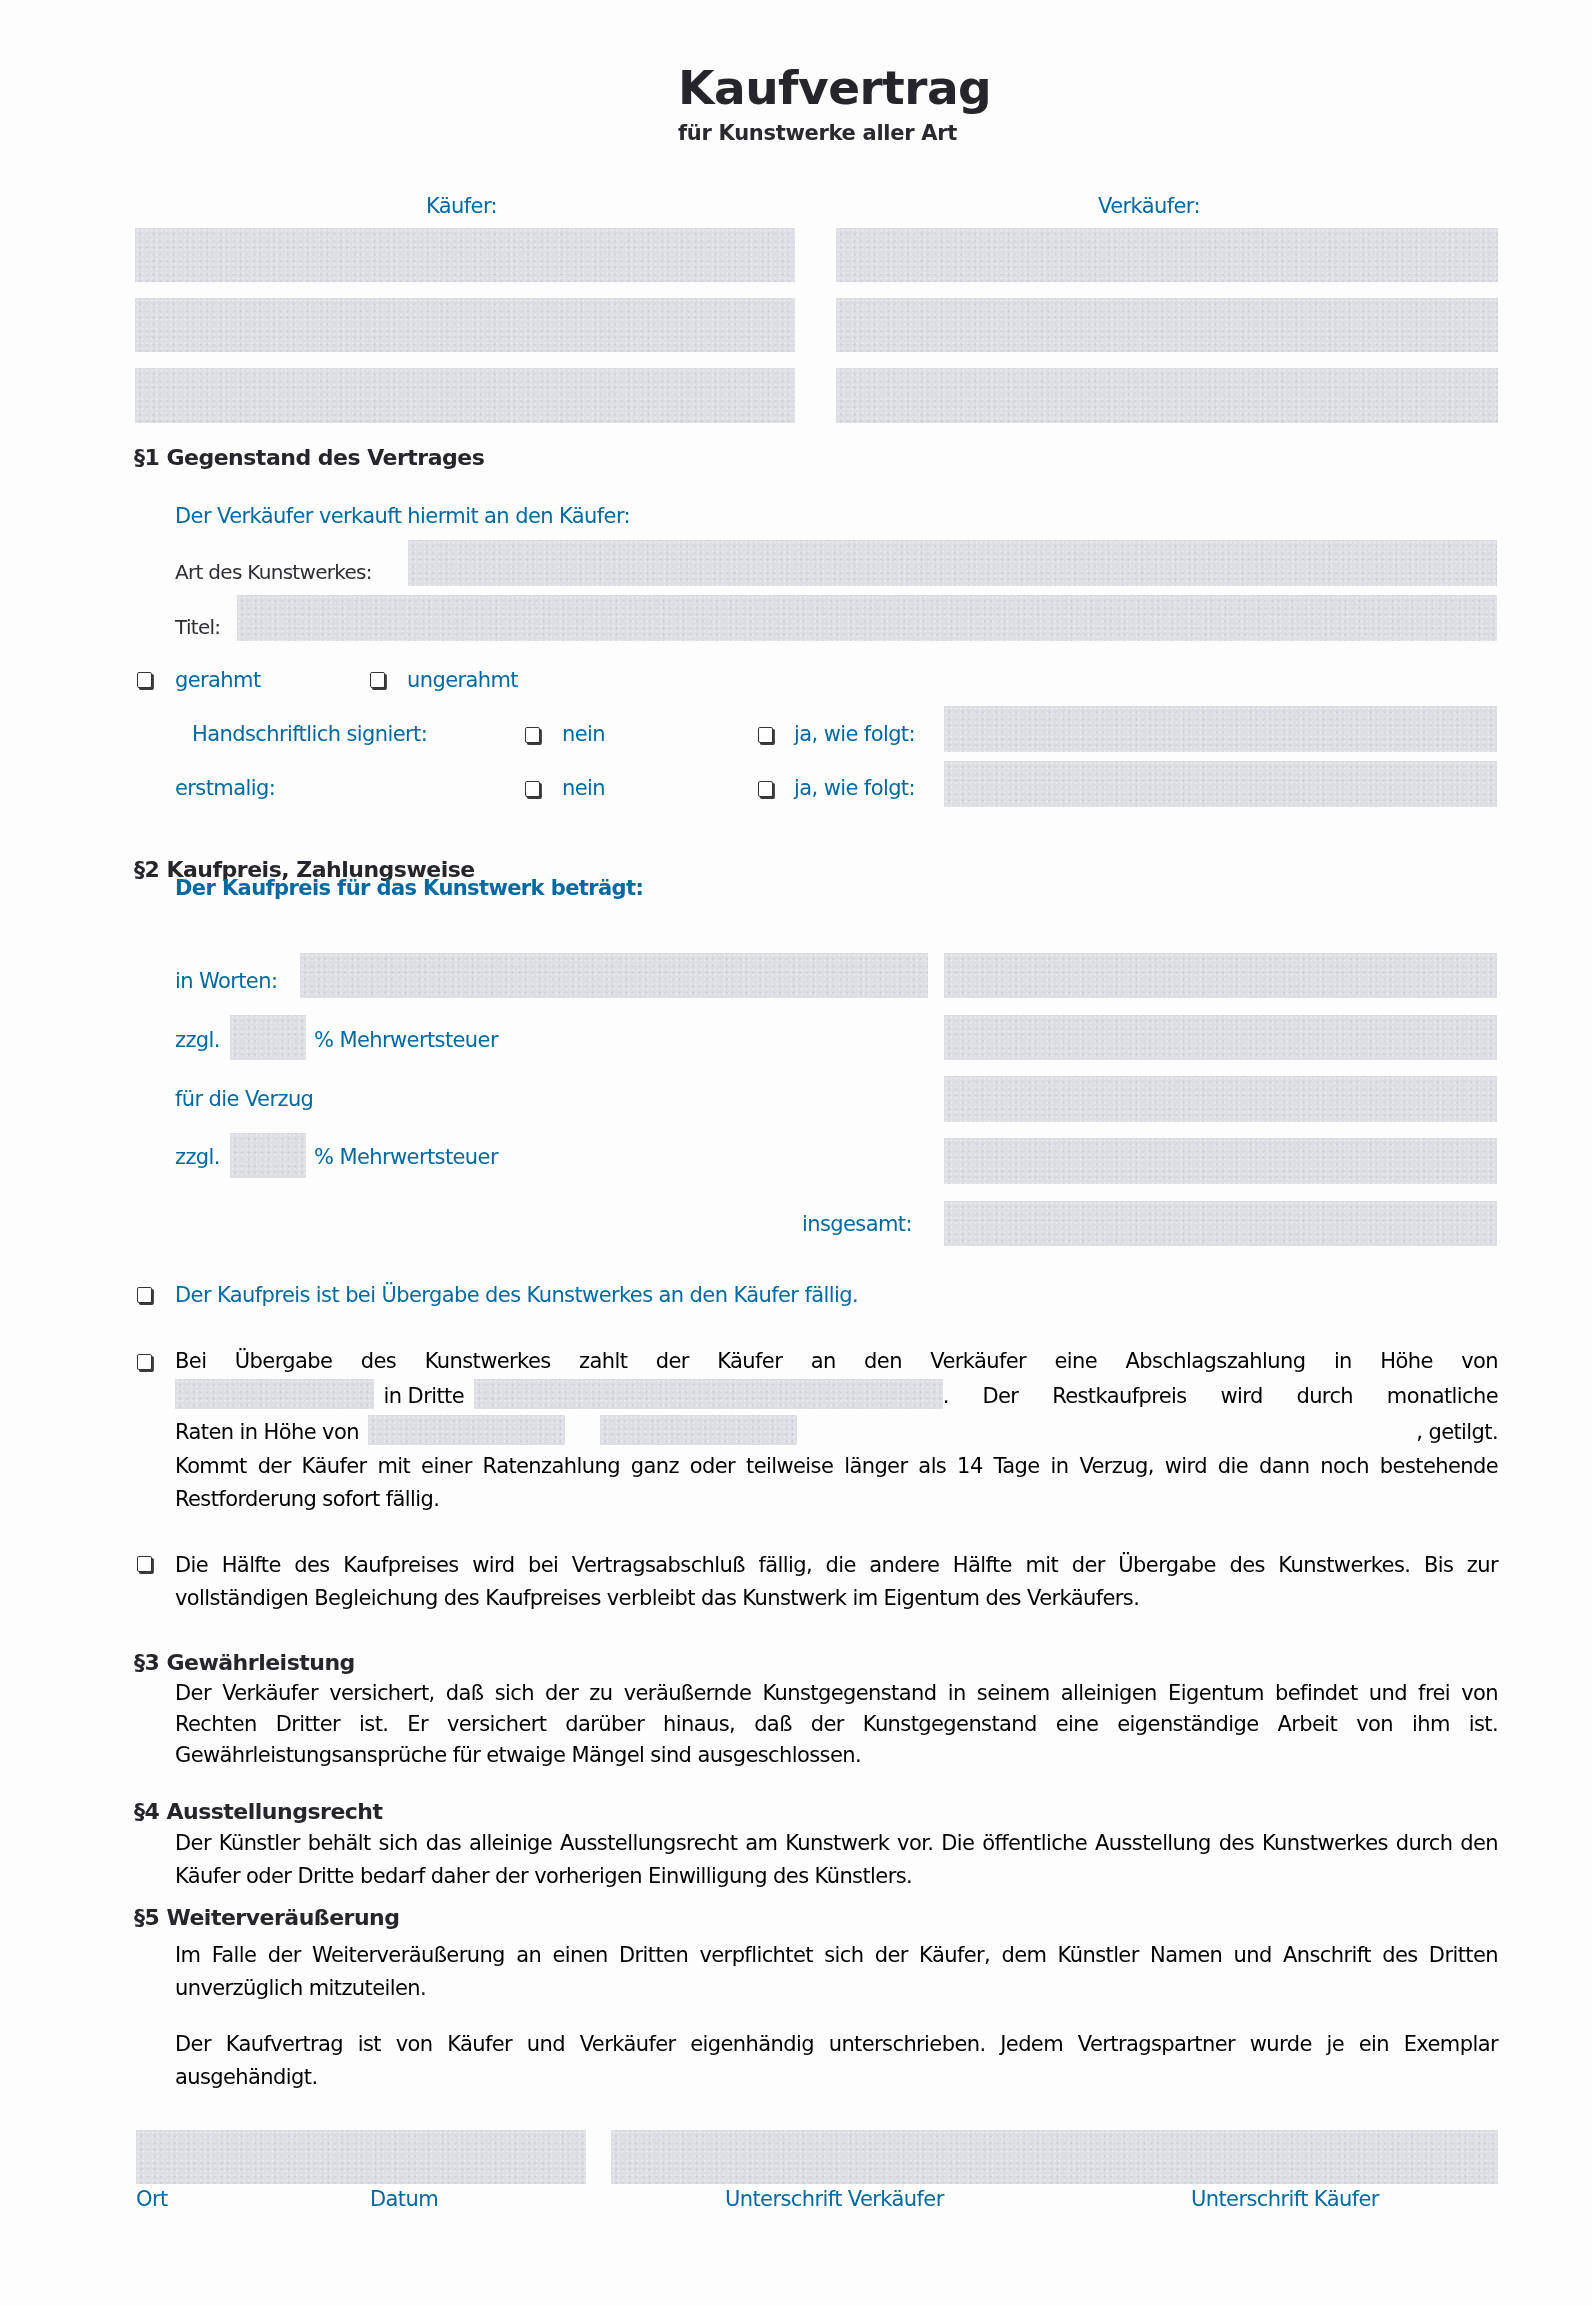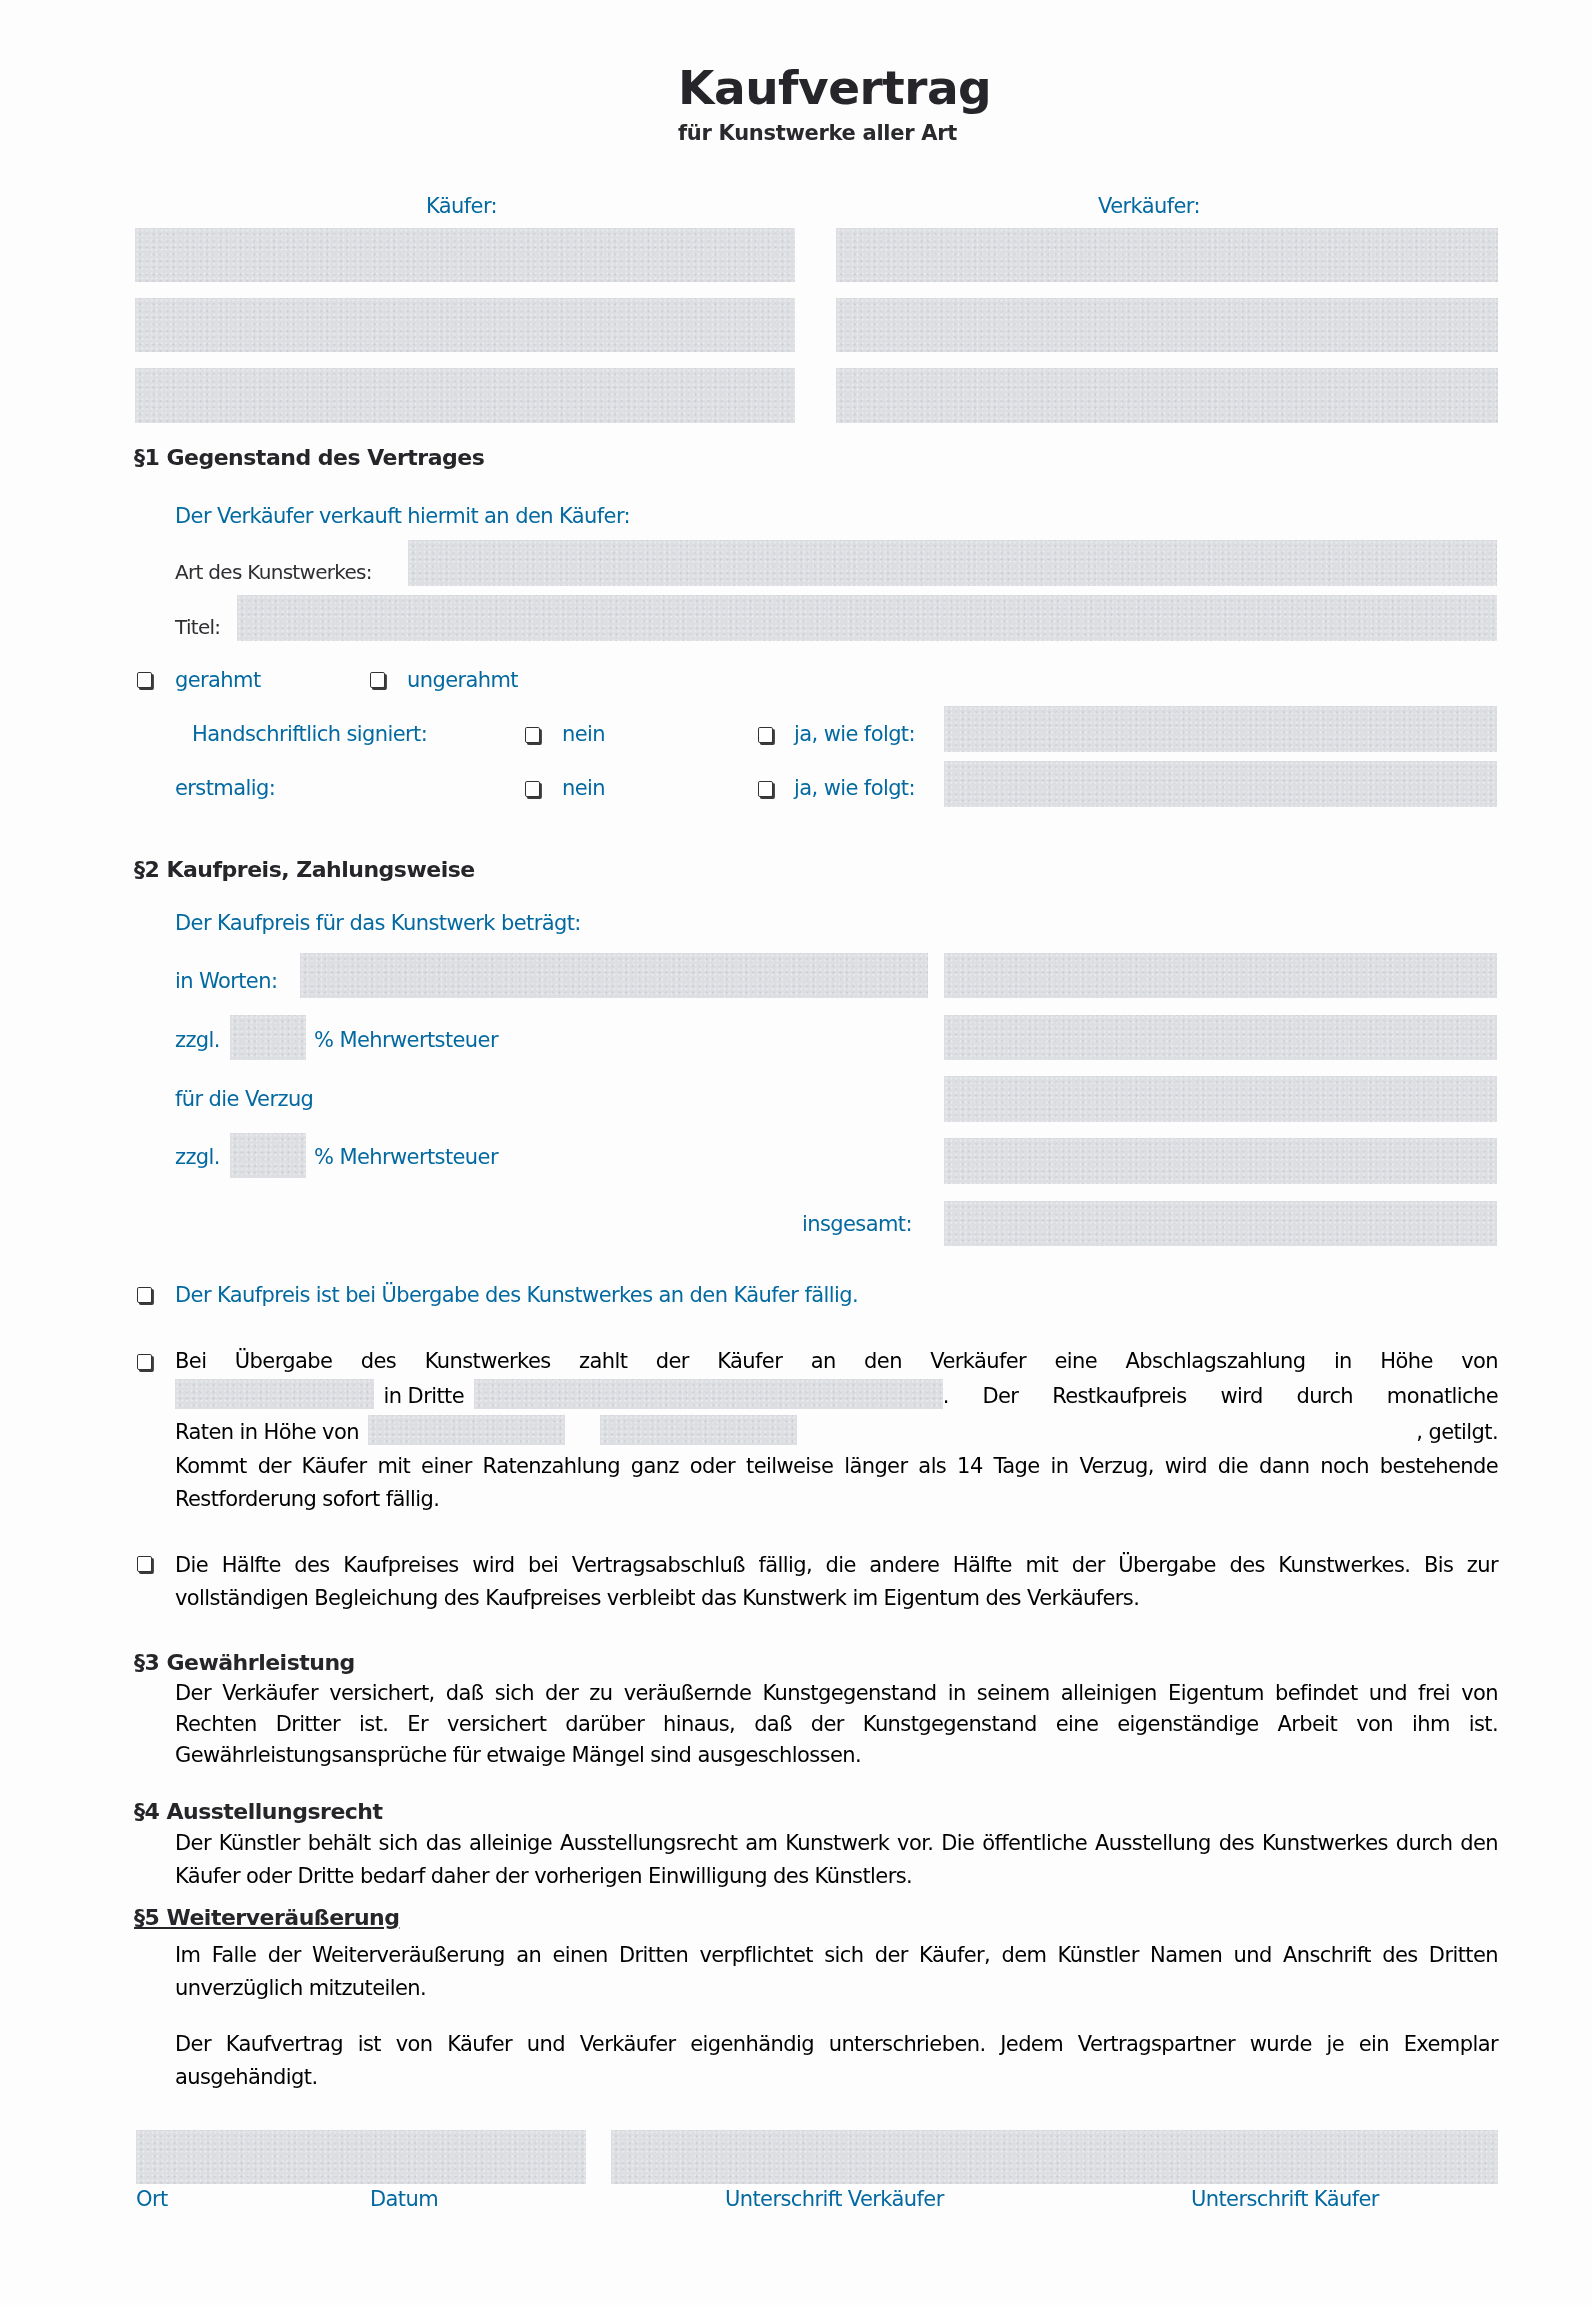--- a/index.html
+++ b/index.html
@@ -75,21 +75,21 @@
 <input class="field" style="left: 944px; top: 706px; width: 553px; height: 46px;">
 
 <div class="abs lbl" style="left:175px; top:776px;">erstmalig:</div>
 <div class="cb" style="left:525px; top:781px;"></div>
 <div class="abs lbl" style="left:562px; top:776px;">nein</div>
 <div class="cb" style="left:758px; top:781px;"></div>
 <div class="abs lbl" style="left:794px; top:776px;">ja, wie folgt:</div>
 <input class="field" style="left: 944px; top: 761px; width: 553px; height: 46px;">
 
 <div class="abs hdg" style="left:134px; top:857px;">§2 Kaufpreis, Zahlungsweise</div>
-<div class="abs lbl" style="left:175px; top:911px;">Der Kaufpreis für das Kunstwerk beträgt:</div>
+<div class="abs lbl" style="left:175px; top:876px;font-weight:bold;">Der Kaufpreis für das Kunstwerk beträgt:</div>
 
 <div class="abs lbl" style="left:175px; top:969px;">in Worten:</div>
 <input class="field" style="left: 300px; top: 953px; width: 628px; height: 45px;">
 <input class="field" style="left: 944px; top: 953px; width: 553px; height: 45px;">
 
 <div class="abs lbl" style="left:175px; top:1028px;">zzgl.</div>
 <input class="field" style="left: 230px; top: 1015px; width: 76px; height: 45px;">
 <div class="abs lbl" style="left:314px; top:1028px;">% Mehrwertsteuer</div>
 <input class="field" style="left: 944px; top: 1015px; width: 553px; height: 45px;">
 
@@ -127,21 +127,21 @@
 
 <div class="cb" style="left:137px; top:1556px;"></div>
 <div class="abs para justify" style="left:175px; top:1549px; width:1323px;">Die Hälfte des Kaufpreises wird bei Vertragsabschluß fällig, die andere Hälfte mit der Übergabe des Kunstwerkes. Bis zur vollständigen Begleichung des Kaufpreises verbleibt das Kunstwerk im Eigentum des Verkäufers.</div>
 
 <div class="abs hdg" style="left:134px; top:1650px;">§3 Gewährleistung</div>
 <div class="abs para justify" style="left:175px; top:1678px; width:1323px; line-height:31px;">Der Verkäufer versichert, daß sich der zu veräußernde Kunstgegenstand in seinem alleinigen Eigentum befindet und frei von Rechten Dritter ist. Er versichert darüber hinaus, daß der Kunstgegenstand eine eigenständige Arbeit von ihm ist. Gewährleistungsansprüche für etwaige Mängel sind ausgeschlossen.</div>
 
 <div class="abs hdg" style="left:134px; top:1799px;">§4 Ausstellungsrecht</div>
 <div class="abs para justify" style="left:175px; top:1827px; width:1323px; line-height:33px;">Der Künstler behält sich das alleinige Ausstellungsrecht am Kunstwerk vor. Die öffentliche Ausstellung des Kunst­werkes durch den Käufer oder Dritte bedarf daher der vorherigen Einwilligung des Künstlers.</div>
 
-<div class="abs hdg" style="left:134px; top:1905px;text-decoration:underline;">§5 Weiterveräußerung</div>
+<div class="abs hdg" style="left:134px; top:1905px;">§5 Weiterveräußerung</div>
 <div class="abs para justify" style="left:175px; top:1939px; width:1323px;">Im Falle der Weiterveräußerung an einen Dritten verpflichtet sich der Käufer, dem Künstler Namen und Anschrift des Dritten unverzüglich mitzuteilen.</div>
 
 <div class="abs para justify" style="left:175px; top:2028px; width:1323px;">Der Kaufvertrag ist von Käufer und Verkäufer eigenhändig unterschrieben. Jedem Vertragspartner wurde je ein Exemplar ausgehändigt.</div>
 
 <input class="field" style="left: 136px; top: 2130px; width: 450px; height: 54px;">
 <input class="field" style="left: 611px; top: 2130px; width: 887px; height: 54px;">
 <div class="abs lbl" style="left:136px; top:2187px;">Ort</div>
 <div class="abs lbl" style="left:370px; top:2187px;">Datum</div>
 <div class="abs lbl" style="left:725px; top:2187px;">Unterschrift Verkäufer</div>
 <div class="abs lbl" style="left:1191px; top:2187px;">Unterschrift Käufer</div>

